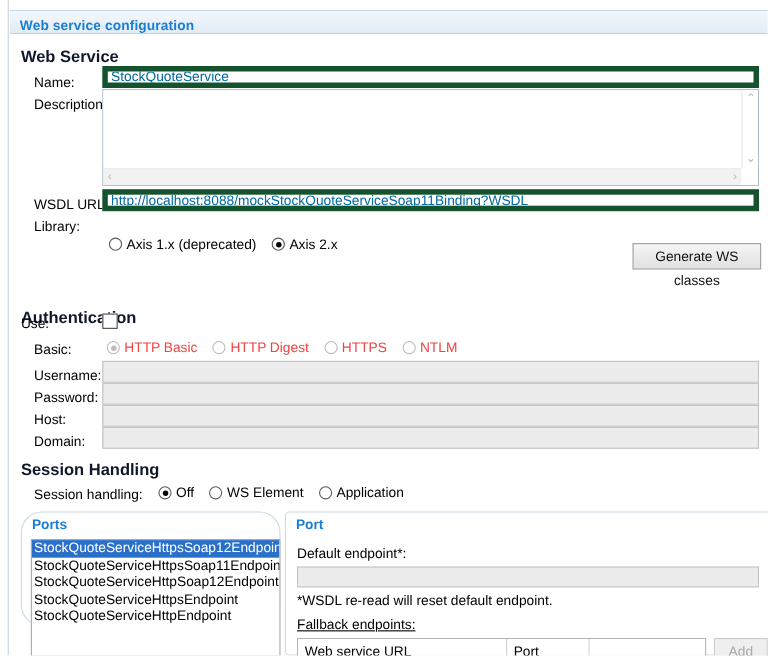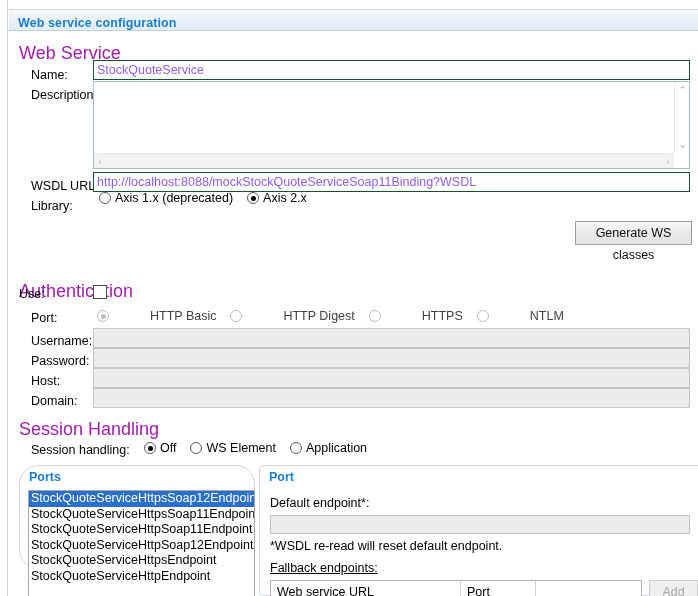--- a/index.html
+++ b/index.html
@@ -66,41 +66,41 @@
   .content {
     position: absolute;
     left: 9px; top: 31px;
     width: 689px; height: 565px;
     background: #ffffff;
     box-sizing: border-box;
   }
 
   .section-title {
     position: absolute;
-    font-weight: normal;
-    font-size: 18px;
-    color: #a21caf;
+    font-weight: bold;
+    font-size: 15px;
+    color: #0f172a;
   }
 
   .label {
     position: absolute;
     font-size: 12.5px;
     color: #000000;
     white-space: nowrap;
   }
 
   
   .tinput {
     position: absolute;
     box-sizing: border-box;
     background: #ffffff;
-    border: 1px solid #14532d;
+    border: 5px solid #14532d;
     font-family: "Liberation Sans", sans-serif;
     font-size: 12.5px;
-    color: #8b5cf6;
+    color: #0369a1;
     padding: 0 3px;
     line-height: 18px;
     height: 20px;
     outline: none;
   }
   .tinput.disabled {
     background: #ececec;
     border: 1px solid #c3c3c3;
     color: #888;
   }
@@ -171,21 +171,21 @@
     flex: none;
   }
   .radio-item.checked .radio-dot::after {
     content: "";
     position: absolute;
     left: 2.5px; top: 2.5px;
     width: 5px; height: 5px;
     border-radius: 50%;
     background: #000000;
   }
-  .radio-item.dim { color: #404040; gap: 37px; }
+  .radio-item.dim { color: #ef4444; }
   .radio-item.dim .radio-dot { border-color: #bdbdbd; }
   .radio-item.dim.checked .radio-dot::after { background: #bdbdbd; }
 
   
   .checkbox {
     position: absolute;
     width: 14px; height: 14px;
     border: 1px solid #4a4a4a;
     background: #ffffff;
     box-sizing: border-box;
@@ -307,39 +307,39 @@
         <span class="sb-arrow right">›</span>
       </div>
       <div class="corner-box"></div>
     </div>
 
     <div class="label" style="left:22px; top:148px;">WSDL URL:</div>
     <input class="tinput" style="left: 84px; top: 141px; width: 597px;" type="text" value="http://localhost:8088/mockStockQuoteServiceSoap11Binding?WSDL">
 
     <div class="label" style="left:22px; top:168px;">Library:</div>
 
-    <div class="radio-group" style="left:90px; top:160px;text-align:center;">
+    <div class="radio-group" style="left:90px; top:184px;text-align:center;">
       <div class="radio-item">
         <span class="radio-dot"></span>
         <span>Axis 1.x (deprecated)</span>
       </div>
       <div class="radio-item checked">
         <span class="radio-dot"></span>
         <span>Axis 2.x</span>
       </div>
     </div>
 
     <div class="btn" style="left:566px; top:190px; width:117px;">Generate WS classes</div>
 
     <div class="section-title" style="left:10px; top:250px;">Authentication</div>
 
     <div class="label" style="left:10px; top:256px;">Use:</div>
     <div class="checkbox" style="left:84px; top:254px;"></div>
 
-    <div class="label" style="left:22px; top:280px;">Port:</div>
+    <div class="label" style="left:22px; top:280px;">Basic:</div>
     <div class="radio-group" style="left:88px; top:278px;">
       <div class="radio-item dim checked">
         <span class="radio-dot"></span>
         <span>HTTP Basic</span>
       </div>
       <div class="radio-item dim">
         <span class="radio-dot"></span>
         <span>HTTP Digest</span>
       </div>
       <div class="radio-item dim">
@@ -381,21 +381,20 @@
         <span>Application</span>
       </div>
     </div>
 
     <div class="groupbox" style="left:10px; top:434px; width:236px; height:104px;border-radius:19px;">
       <div class="gb-title">Ports</div>
 
       <div class="listbox" style="left:8px; top:24px; width:227px; height:107px;">
         <div class="li selected">StockQuoteServiceHttpsSoap12Endpoint</div>
         <div class="li">StockQuoteServiceHttpsSoap11Endpoint</div>
-        <div class="li">StockQuoteServiceHttpSoap11Endpoint</div>
         <div class="li">StockQuoteServiceHttpSoap12Endpoint</div>
         <div class="li">StockQuoteServiceHttpsEndpoint</div>
         <div class="li">StockQuoteServiceHttpEndpoint</div>
       </div>
     </div>
 
     <div class="groupbox" style="left:250px; top:434px; width:501px; height:131px;">
       <div class="gb-title">Port</div>
 
       <div class="label" style="left:10px; top:30px;">Default endpoint*:</div>

